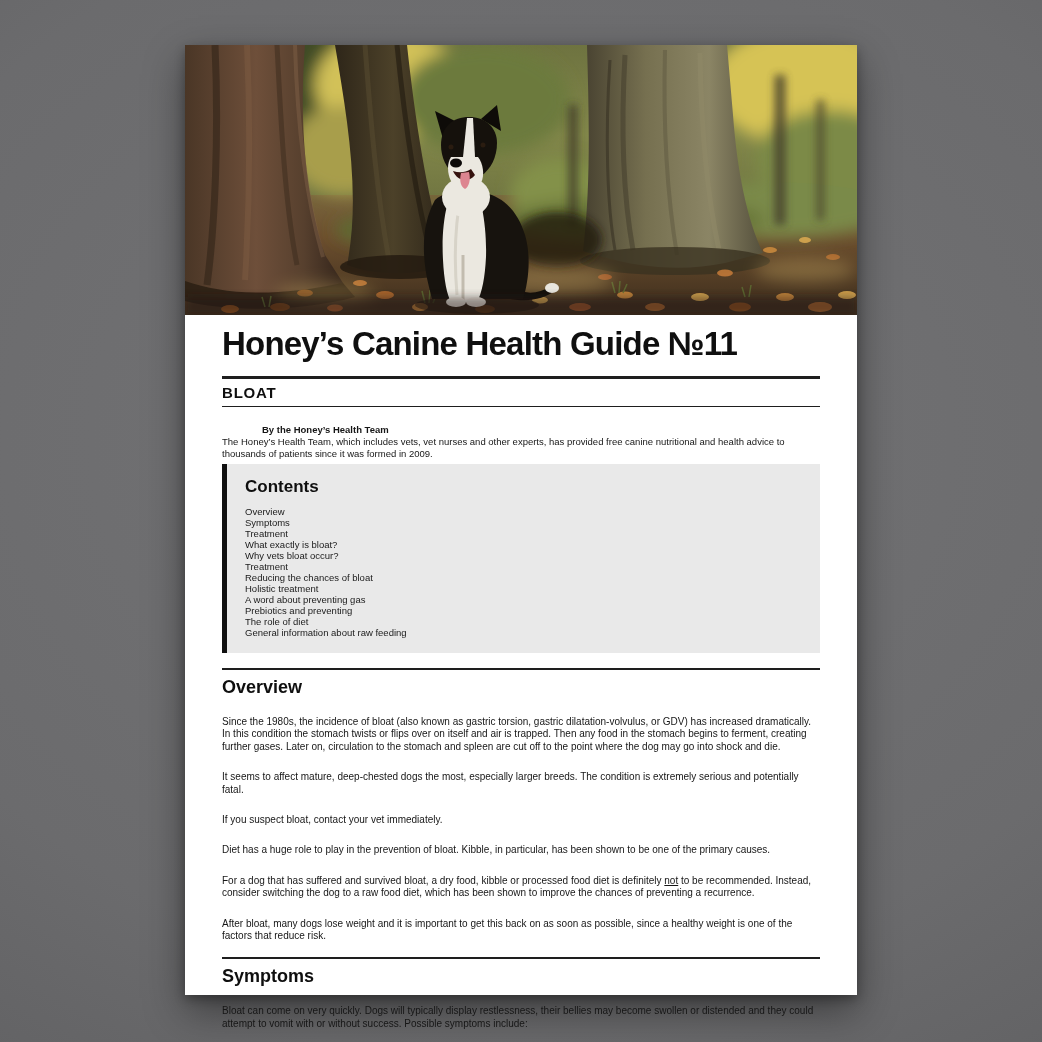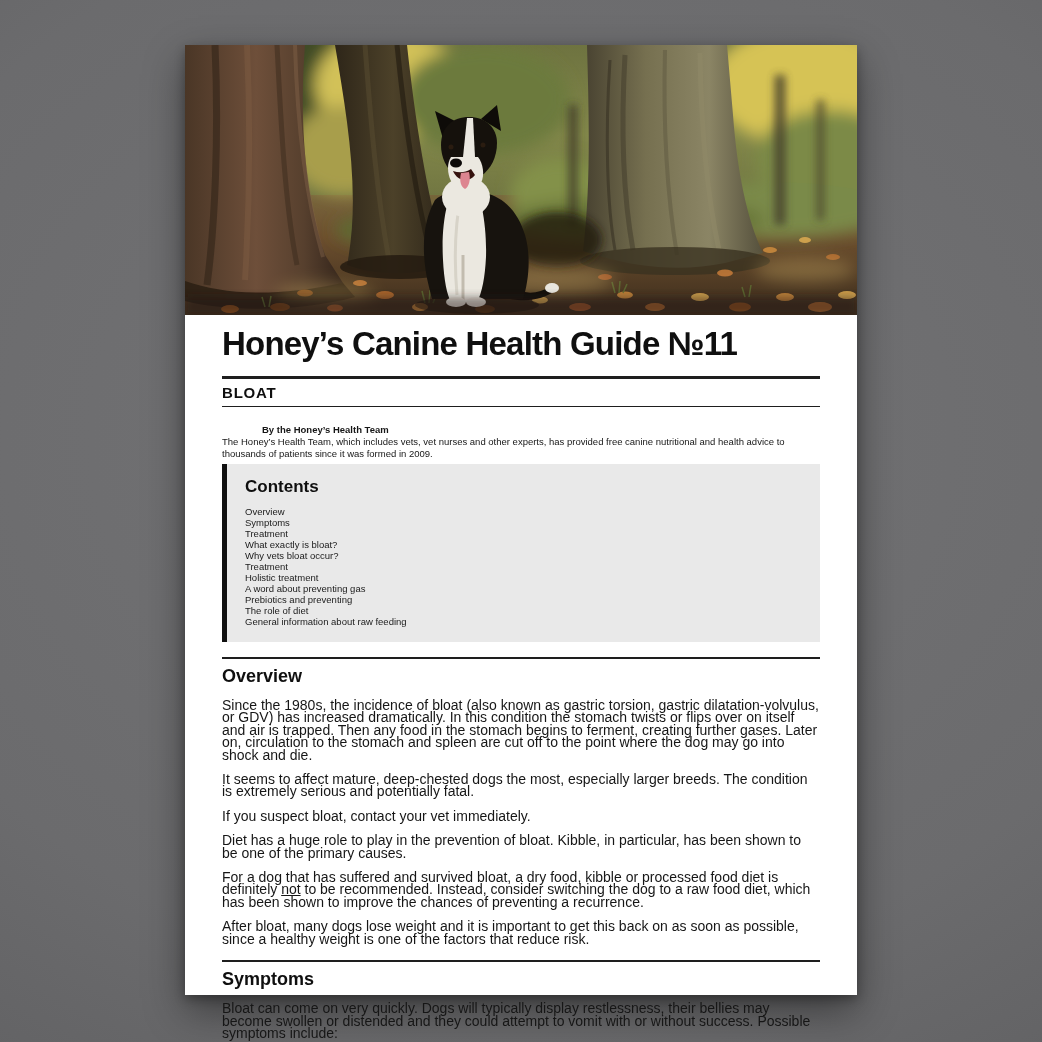--- a/index.html
+++ b/index.html
@@ -25,21 +25,21 @@
   .byline { margin-top:17px; font-size:9.5px; line-height:12px; }
   .byline .author { margin:0; font-weight:700;padding-left:40px; }
   .byline .desc   { margin:0; }
 
   .contents-box { margin-top:4px; background:#e9e9e9; border-left:5px solid #101010; padding:13px 18px 15px; }
   .contents-box h3 { margin:0 0 9px; font-size:17px; font-weight:700; color:#0f0f0f; }
   .contents-box ul { margin:0; padding:0; list-style:none; font-size:9.5px; line-height:11px; color:#1a1a1a; }
 
   .section-rule { border:0; border-top:2px solid #1e1e1e; margin:15px 0 0; }
   h2.section-heading { margin:7px 0 0; font-size:18px; font-weight:700; color:#0f0f0f; }
-  p.body { margin:12px 0 0; font-size:14px; line-height:12.4px; }
+  p.body { margin:18px 0 0; font-size:10px; line-height:12.4px; }
   .u { text-decoration:underline; }
 </style>
 </head>
 <body>
 
 <div class="page">
 
   <svg class="photo" viewBox="0 0 672 270" aria-hidden="true">
     <defs>
       <linearGradient id="sky" x1="0" y1="0" x2="0" y2="1">
@@ -206,20 +206,21 @@
 
     <div class="contents-box">
       <h3>Contents</h3>
       <ul>
         <li>Overview</li>
         <li>Symptoms</li>
         <li>Treatment</li>
         <li>What exactly is bloat?</li>
         <li>Why vets bloat occur?</li>
         <li>Treatment</li>
+        <li>Reducing the chances of bloat</li>
         <li>Holistic treatment</li>
         <li>A word about preventing gas</li>
         <li>Prebiotics and preventing</li>
         <li>The role of diet</li>
         <li>General information about raw feeding</li>
       </ul>
     </div>
 
     <section>
       <hr class="section-rule">

